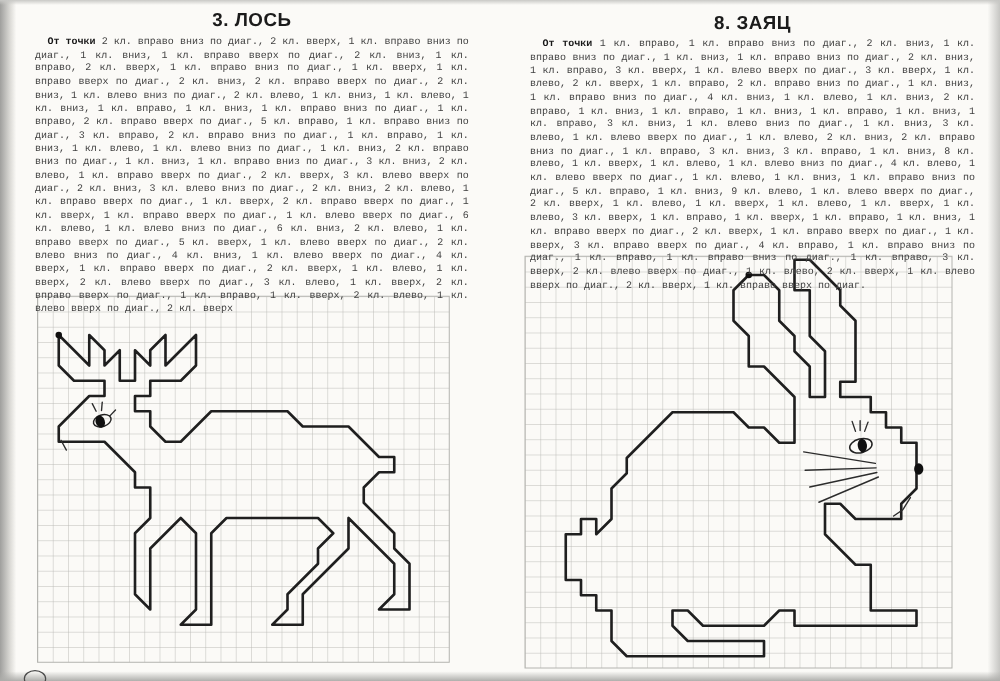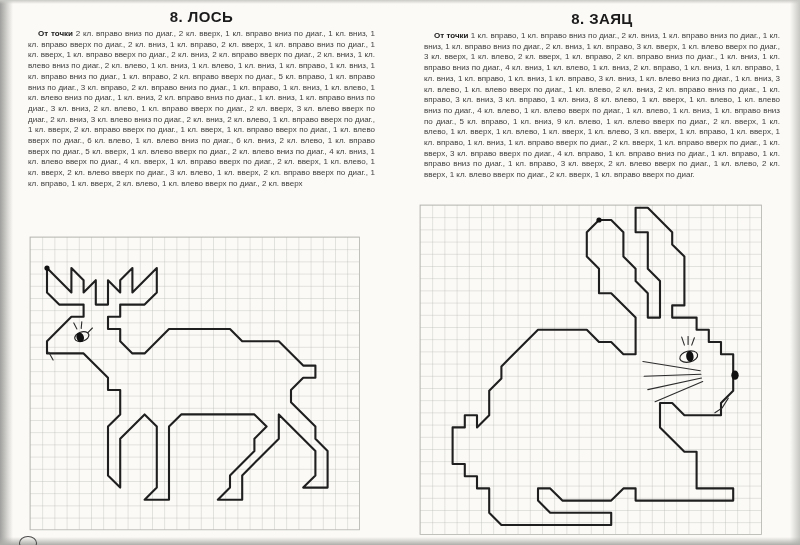--- a/index.html
+++ b/index.html
@@ -5,21 +5,21 @@
   html,body{margin:0;padding:0;}
   .scan{position:relative;width:800px;height:545px;background:#fbfaf7;overflow:hidden;
         font-family:"Liberation Sans",sans-serif;}
   .edge{position:absolute;pointer-events:none;}
   .edge.left{left:0;top:0;width:13px;height:545px;background:linear-gradient(to right,#9f9f9d,#d9d8d4 60%,rgba(251,250,247,0));}
   .edge.top{left:0;top:0;width:800px;height:4px;background:linear-gradient(to bottom,#c9c9c6,rgba(251,250,247,0));}
   .edge.right{right:0;top:0;width:10px;height:545px;background:linear-gradient(to left,#c6c6c3,rgba(251,250,247,0));}
   .edge.bottom{left:0;bottom:0;width:800px;height:8px;background:linear-gradient(to top,#adadaa,rgba(251,250,247,0));}
   .page{position:absolute;}
   .page h1{margin:0;font-size:15px;font-weight:bold;color:#1b1b1b;text-align:center;letter-spacing:.4px;}
-  .page .instr{margin:4px 0 0 0;font-size:8px;line-height:10.7px;color:#414141;text-align:justify;text-indent:10px;}
+  .page .instr{margin:4px 0 0 0;font-size:8px;line-height:10.7px;color:#414141;text-align:justify;text-indent:10px;font-family:Liberation Mono, monospace;}
   .page .instr b{color:#181818;}
   .page.moose{left:28px;top:8px;width:347px;}
   .page.hare{left:424px;top:10px;width:356px;}
   svg.art{position:absolute;left:0;top:0;}
   .gridrect{fill:url(#cellsL);stroke:#b4b4b0;stroke-width:0.8;}
   .gridrectR{fill:url(#cellsR);stroke:#b4b4b0;stroke-width:0.8;}
   .outline{fill:none;stroke:#1f1f1f;stroke-width:2.1;stroke-linejoin:round;stroke-linecap:round;}
   .thin{fill:none;stroke:#2c2c2c;stroke-width:1.1;stroke-linecap:round;}
   .eyeline{fill:none;stroke:#222;stroke-width:1.2;}
   .eyefill{fill:#101010;stroke:none;}
@@ -66,21 +66,21 @@
         <polyline points="702.7,381.6 655.1,401.8" class="thin"></polyline>
         <polyline points="728.3,398.1 722.2,407.9 714.9,412.8" class="thin"></polyline>
         <ellipse cx="688.7" cy="356.6" rx="9.1" ry="5.5" transform="rotate(-14 688.7 356.6)" class="eyeline"></ellipse>
         <ellipse cx="689.9" cy="356.4" rx="3.7" ry="5.4" transform="rotate(-8 689.9 356.4)" class="eyefill"></ellipse>
         <ellipse cx="735.0" cy="375.2" rx="3.7" ry="4.6" transform="rotate(0 735.0 375.2)" class="eyefill"></ellipse>
         <circle cx="599.0" cy="220.0" r="2.6" class="dot"></circle>
       </g>
   </svg>
 
   <section class="page moose">
-    <h1>8. ЛОСЬ</h1>
+    <h1>3. ЛОСЬ</h1>
     <p class="instr"><b>От точки</b><span> 2 кл. вправо вниз по диаг., 2 кл. вверх, 1 кл. вправо вниз по диаг., 1 кл. вниз, 1 кл. вправо вверх по диаг., 2 кл. вниз, 1 кл. вправо, 2 кл. вверх, 1 кл. вправо вниз по диаг., 1 кл. вверх, 1 кл. вправо вверх по диаг., 2 кл. вниз, 2 кл. вправо вверх по диаг., 2 кл. вниз, 1 кл. влево вниз по диаг., 2 кл. влево, 1 кл. вниз, 1 кл. влево, 1 кл. вниз, 1 кл. вправо, 1 кл. вниз, 1 кл. вправо вниз по диаг., 1 кл. вправо, 2 кл. вправо вверх по диаг., 5 кл. вправо, 1 кл. вправо вниз по диаг., 3 кл. вправо, 2 кл. вправо вниз по диаг., 1 кл. вправо, 1 кл. вниз, 1 кл. влево, 1 кл. влево вниз по диаг., 1 кл. вниз, 2 кл. вправо вниз по диаг., 1 кл. вниз, 1 кл. вправо вниз по диаг., 3 кл. вниз, 2 кл. влево, 1 кл. вправо вверх по диаг., 2 кл. вверх, 3 кл. влево вверх по диаг., 2 кл. вниз, 3 кл. влево вниз по диаг., 2 кл. вниз, 2 кл. влево, 1 кл. вправо вверх по диаг., 1 кл. вверх, 2 кл. вправо вверх по диаг., 1 кл. вверх, 1 кл. вправо вверх по диаг., 1 кл. влево вверх по диаг., 6 кл. влево, 1 кл. влево вниз по диаг., 6 кл. вниз, 2 кл. влево, 1 кл. вправо вверх по диаг., 5 кл. вверх, 1 кл. влево вверх по диаг., 2 кл. влево вниз по диаг., 4 кл. вниз, 1 кл. влево вверх по диаг., 4 кл. вверх, 1 кл. вправо вверх по диаг., 2 кл. вверх, 1 кл. влево, 1 кл. вверх, 2 кл. влево вверх по диаг., 3 кл. влево, 1 кл. вверх, 2 кл. вправо вверх по диаг., 1 кл. вправо, 1 кл. вверх, 2 кл. влево, 1 кл. влево вверх по диаг., 2 кл. вверх</span></p>
   </section>
 
   <section class="page hare">
     <h1>8. ЗАЯЦ</h1>
     <p class="instr"><b>От точки</b><span> 1 кл. вправо, 1 кл. вправо вниз по диаг., 2 кл. вниз, 1 кл. вправо вниз по диаг., 1 кл. вниз, 1 кл. вправо вниз по диаг., 2 кл. вниз, 1 кл. вправо, 3 кл. вверх, 1 кл. влево вверх по диаг., 3 кл. вверх, 1 кл. влево, 2 кл. вверх, 1 кл. вправо, 2 кл. вправо вниз по диаг., 1 кл. вниз, 1 кл. вправо вниз по диаг., 4 кл. вниз, 1 кл. влево, 1 кл. вниз, 2 кл. вправо, 1 кл. вниз, 1 кл. вправо, 1 кл. вниз, 1 кл. вправо, 1 кл. вниз, 1 кл. вправо, 3 кл. вниз, 1 кл. влево вниз по диаг., 1 кл. вниз, 3 кл. влево, 1 кл. влево вверх по диаг., 1 кл. влево, 2 кл. вниз, 2 кл. вправо вниз по диаг., 1 кл. вправо, 3 кл. вниз, 3 кл. вправо, 1 кл. вниз, 8 кл. влево, 1 кл. вверх, 1 кл. влево, 1 кл. влево вниз по диаг., 4 кл. влево, 1 кл. влево вверх по диаг., 1 кл. влево, 1 кл. вниз, 1 кл. вправо вниз по диаг., 5 кл. вправо, 1 кл. вниз, 9 кл. влево, 1 кл. влево вверх по диаг., 2 кл. вверх, 1 кл. влево, 1 кл. вверх, 1 кл. влево, 1 кл. вверх, 1 кл. влево, 3 кл. вверх, 1 кл. вправо, 1 кл. вверх, 1 кл. вправо, 1 кл. вниз, 1 кл. вправо вверх по диаг., 2 кл. вверх, 1 кл. вправо вверх по диаг., 1 кл. вверх, 3 кл. вправо вверх по диаг., 4 кл. вправо, 1 кл. вправо вниз по диаг., 1 кл. вправо, 1 кл. вправо вниз по диаг., 1 кл. вправо, 3 кл. вверх, 2 кл. влево вверх по диаг., 1 кл. влево, 2 кл. вверх, 1 кл. влево вверх по диаг., 2 кл. вверх, 1 кл. вправо вверх по диаг.</span></p>
   </section>
 
   <div class="edge left"></div>
   <div class="edge top"></div>

